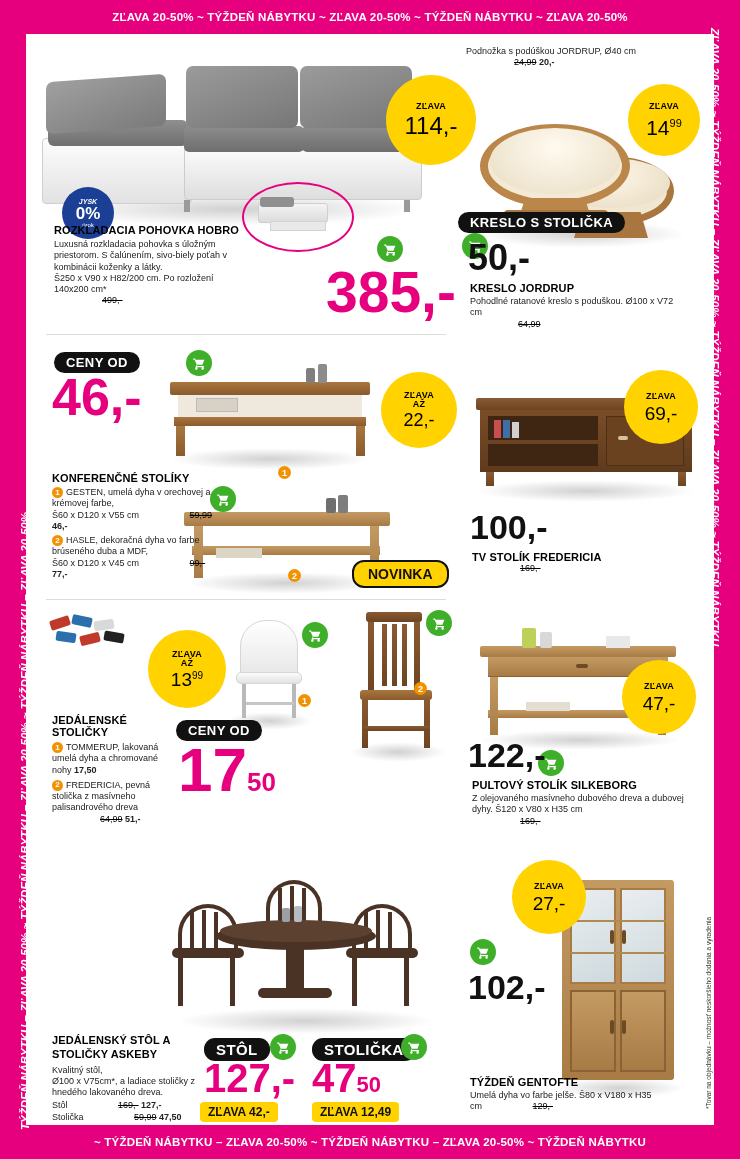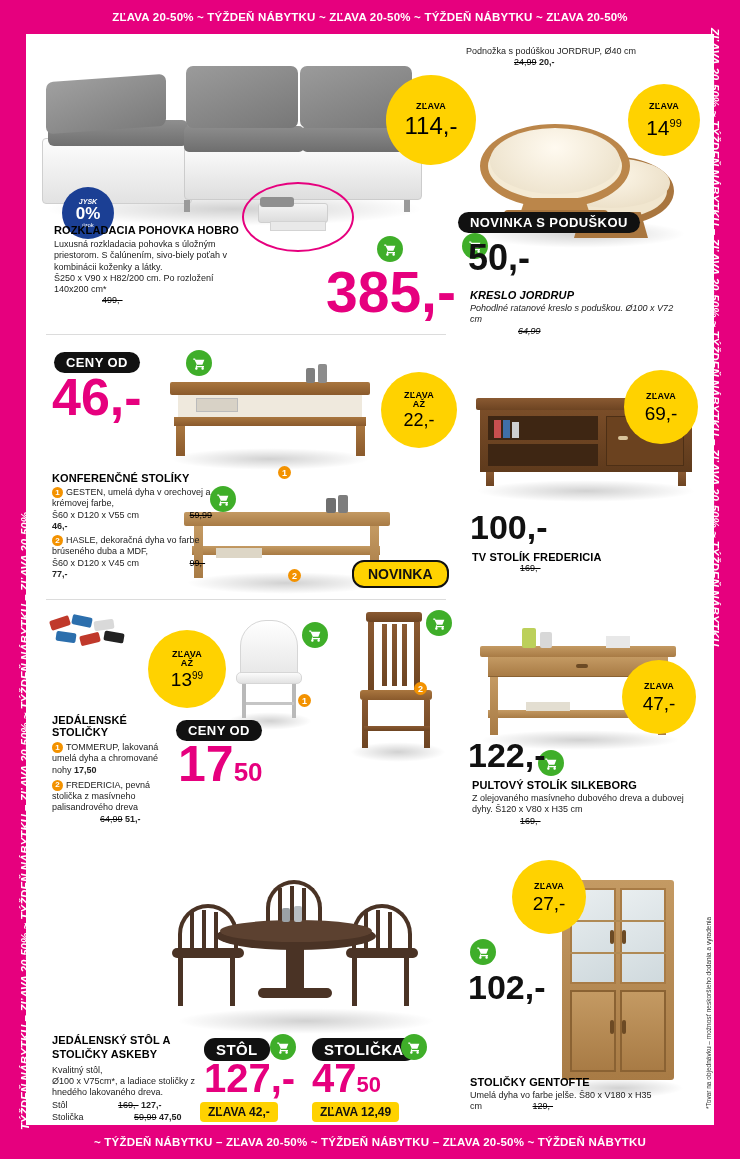--- a/index.html
+++ b/index.html
@@ -229,30 +229,30 @@
     </div>
 
     <div class="burst" style="left:604px; top:52px; width:68px; height:68px;">
       <div class="b-top">ZĽAVA</div>
       <div class="b-val" style="font-size:21px; margin-top:6px;">
         <span>14</span><sup style="font-size:11px;">99</sup>
       </div>
     </div>
 
     <div style="position:absolute; left:432px; top:178px;">
-      <span class="tag-black">NOVINKA S PODUŠKOU</span>
+      <span class="tag-black">KRESLO S STOLIČKA</span>
     </div>
     <div class="cart" style="left:436px; top:199px;">
       <svg viewBox="0 0 24 24">
           <path d="M7 18c-1.1 0-2 .9-2 2s.9 2 2 2 2-.9 2-2-.9-2-2-2zm10 0c-1.1 0-2 .9-2 2s.9 2 2 2 2-.9 2-2-.9-2-2-2zM7.2 14h9.4l3.2-8H5.6L5 4H2v2h2l3.6 7.6-1.3 2.4C5.5 17 6.2 18 7.2 18h12v-2H7.5l.7-2z"></path>
         </svg>
     </div>
     <div class="price-black" style="position:absolute; left:442px; top:208px; font-size:36px;">50,-</div>
 
-    <div class="blk" style="left:444px; top:255px; width:210px;font-style:italic;">
+    <div class="blk" style="left:444px; top:248px; width:210px;">
       <div class="title">KRESLO JORDRUP</div>
       <div class="desc" style="margin-top:2px;">Pohodlné ratanové kreslo s poduškou. Ø100 x V72 cm</div>
       <div class="desc"><span class="strike">64,99</span></div>
     </div>
 
     <div class="sep" style="left:20px; top:300px; width:400px; height:1px;"></div>
 
     <div style="position:absolute; left:28px; top:318px;">
       <span class="tag-black">CENY OD</span>
     </div>
@@ -415,21 +415,21 @@
         <span class="num">2</span><span>FREDERICIA, pevná stolička z masívneho palisandrového dreva</span>
         <span class="strike">64,99</span>
         <b>51,-</b>
       </div>
     </div>
 
     <div style="position:absolute; left:150px; top:686px;">
       <span class="tag-black">CENY OD</span>
     </div>
     <div style="position:absolute; left:152px; top:708px;">
-      <span class="price-pink" style="font-size:50px;">17</span><span class="price-pink" style="font-size:26px;">50</span>
+      <span class="price-pink" style="font-size:62px;">17</span><span class="price-pink" style="font-size:26px;">50</span>
     </div>
 
 
     <div class="photo" style="left:440px; top:570px; width:230px; height:150px;">
       <div class="shadow-oval" style="left:14px; top:126px; width:200px; height:20px;"></div>
       <div class="wood-lite" style="position:absolute; left:14px; top:42px; width:196px; height:11px; border-radius:2px;"></div>
       <div class="wood-lite" style="position:absolute; left:22px; top:53px; width:180px; height:20px; border-bottom:1px solid #8a6233;"></div>
       <div style="position:absolute; left:110px; top:60px; width:12px; height:4px; background:#6c4a24; border-radius:2px;"></div>
       <div class="wood-lite" style="position:absolute; left:22px; top:106px; width:180px; height:8px;"></div>
       <div class="wood-lite" style="position:absolute; left:24px; top:73px; width:8px; height:58px;"></div>
@@ -562,21 +562,21 @@
     </div>
 
     <div class="cart" style="left:444px; top:905px;">
       <svg viewBox="0 0 24 24">
           <path d="M7 18c-1.1 0-2 .9-2 2s.9 2 2 2 2-.9 2-2-.9-2-2-2zm10 0c-1.1 0-2 .9-2 2s.9 2 2 2 2-.9 2-2-.9-2-2-2zM7.2 14h9.4l3.2-8H5.6L5 4H2v2h2l3.6 7.6-1.3 2.4C5.5 17 6.2 18 7.2 18h12v-2H7.5l.7-2z"></path>
         </svg>
     </div>
     <div class="price-black" style="position:absolute; left:442px; top:938px; font-size:34px;">102,-</div>
 
     <div class="blk" style="left:444px; top:1042px; width:190px;">
-      <div class="title">STOLIČKY GENTOFTE</div>
+      <div class="title">TÝŽDEŇ GENTOFTE</div>
       <div class="desc" style="margin-top:2px;">
         <span>Umelá dyha vo farbe jelše. Š80 x V180 x H35 cm</span>
         <span class="strike">129,-</span>
       </div>
     </div>
 
     <div class="vertical-note" style="left:679px; top:1075px;">*Tovar na objednávku – možnosť neskoršieho dodania a vyradenia</div>
 
   </div>
 </div>

